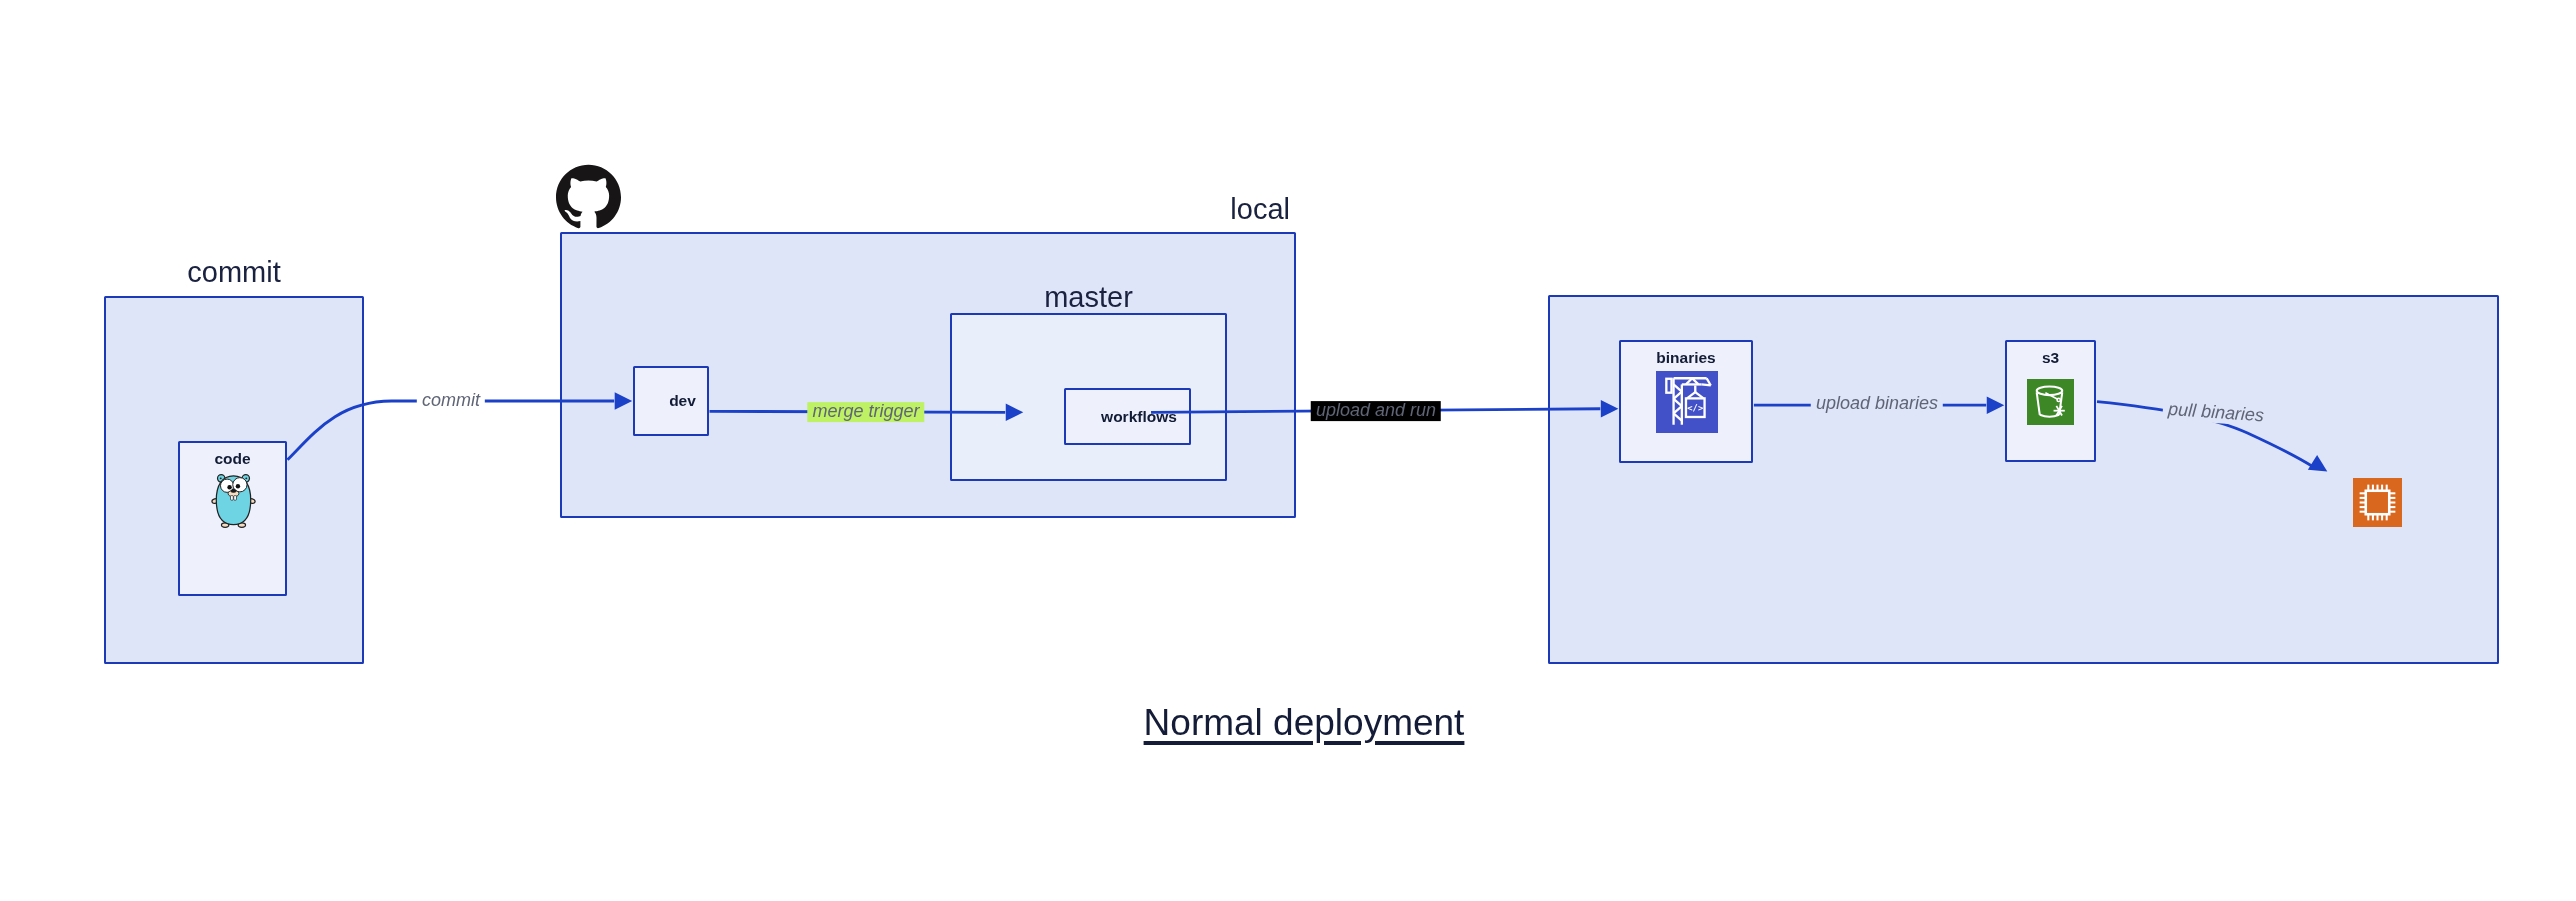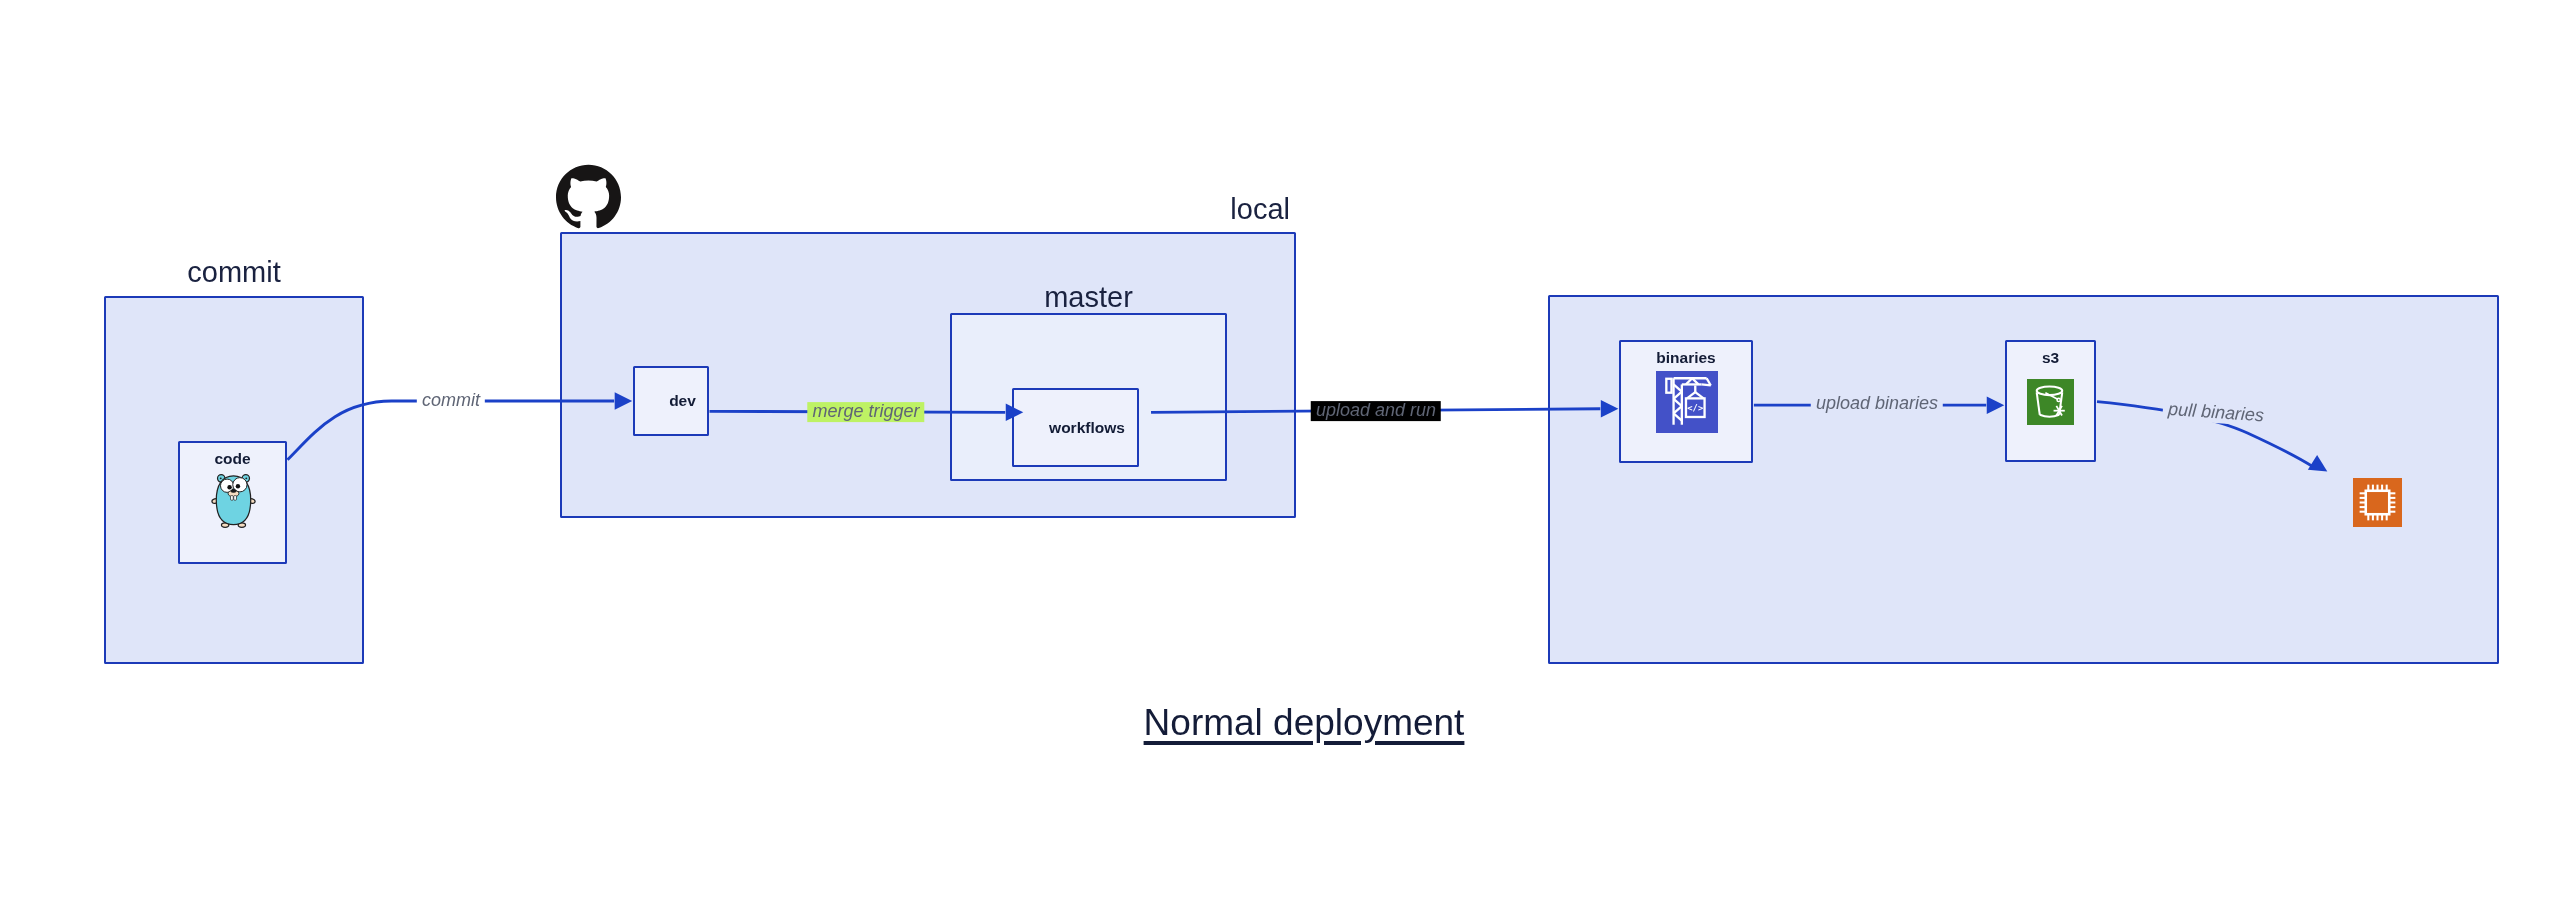--- a/index.html
+++ b/index.html
@@ -27,23 +27,23 @@
   .centerbox{display:flex;align-items:center;justify-content:center;padding-left:23px;}
   .elabel{
     position:absolute;transform:translate(-50%,-50%);font-style:italic;
     font-size:18px;color:#5f6575;padding:0 5.2px;white-space:nowrap;line-height:1.1;
   }
   .icon{position:absolute;}
   #box-local   {left:104px;top:296px;width:260px;height:368px;}
   #box-github  {left:560px;top:232px;width:736px;height:286px;}
   #box-master  {left:950px;top:313px;width:277px;height:168px;background:#e9eefb;}
   #box-aws     {left:1548px;top:295px;width:951px;height:369px;}
-  #node-code     {left:178px;top:441px;width:109px;height:123px;}
+  #node-code     {left:178px;top:441px;width:109px;height:155px;}
   #node-dev      {left:633px;top:366px;width:76px;height:70px;}
-  #node-workflows{left:1012px;top:388px;width:127px;height:79px;}
+  #node-workflows{left:1064px;top:388px;width:127px;height:57px;}
   #node-builders {left:1619px;top:340px;width:134px;height:123px;}
   #node-s3       {left:2005px;top:340px;width:91px;height:122px;}
   #node-ec2      {left:2328px;top:440px;width:100px;height:123px;}
   #label-local  {left:104px;top:258px;width:260px;text-align:center;}
   #label-github {left:1084px;top:195px;width:206px;text-align:right;}
   #label-master {left:950px;top:283px;width:277px;text-align:center;}
   #label-aws    {left:1548px;top:257px;width:951px;text-align:center;}
   #edges-svg{position:absolute;left:0;top:0;pointer-events:none;}
   #elabel-commit    {left:451px; top:401px;background:#ffffff;}
   #elabel-merge     {left:866px;top:412px;background:#bef264;}

